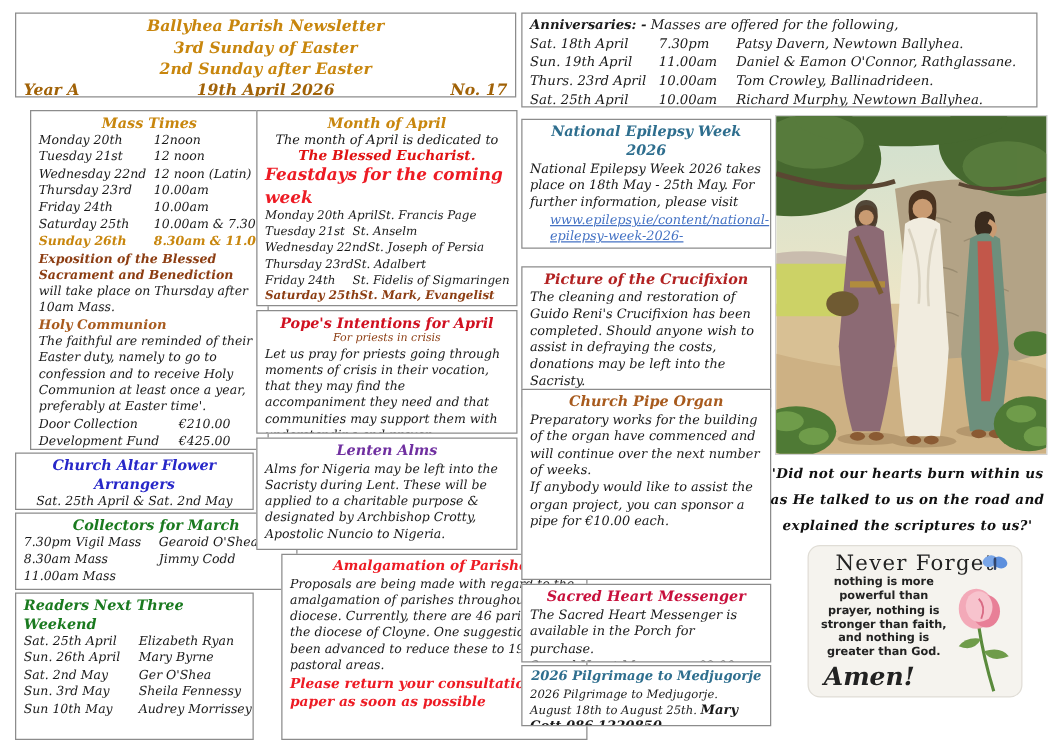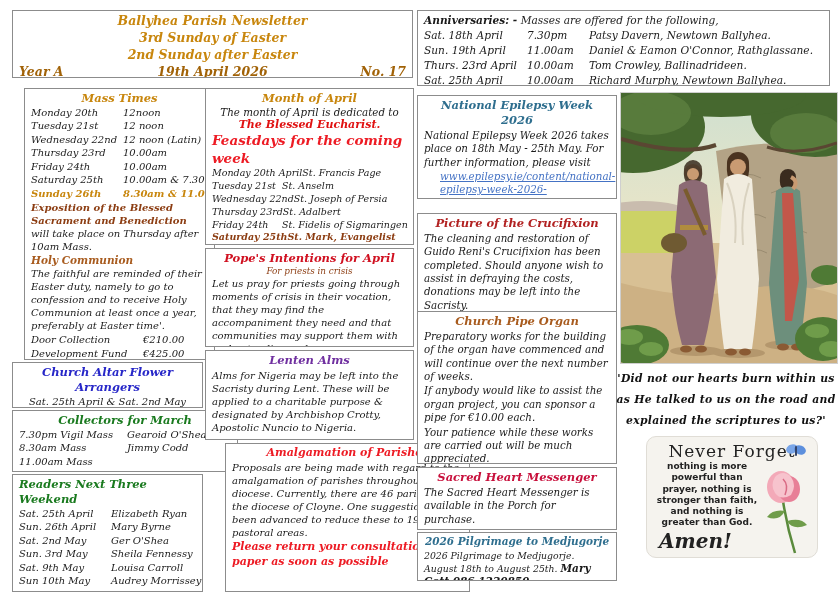--- a/index.html
+++ b/index.html
@@ -156,24 +156,20 @@
       </div>
     <div class="row">
         <span class="c1">Sat. 2nd May</span>
         <span>Ger O'Shea</span>
       </div>
     <div class="row">
         <span class="c1">Sun. 3rd May</span>
         <span>Sheila Fennessy</span>
       </div>
     <div class="row">
-        <span class="c1">Sat. 9th May</span>
-        <span>Louisa Carroll</span>
-      </div>
-    <div class="row">
         <span class="c1">Sun 10th May</span>
         <span>Audrey Morrissey</span>
       </div>
   </div>
 
   <div class="box" style="left:205px;top:88px;width:209px;height:157px;">
     <div class="t gold">Month of April</div>
     <div style="text-align:center;font-size:10.3px;">The month of April is dedicated to</div>
     <div class="t red" style="font-size:11px;">The Blessed Eucharist.</div>
     <div class="t red2" style="font-size:13.5px;text-align:left;">Feastdays for the coming week</div>
@@ -233,21 +229,20 @@
   <div class="box" style="left:417px;top:202px;width:200px;height:113px;margin-top:11px;">
     <div class="t dkred">Picture of the Crucifixion</div>
     <p style="font-size:10.3px;">The cleaning and restoration of Guido Reni's Crucifixion has been completed. Should anyone wish to assist in defraying the costs, donations may be left into the Sacristy.</p>
     <p style="font-size:10.3px;">Many thanks for your help.</p>
   </div>
 
   <div class="box" style="left:417px;top:311px;width:200px;height:153px;">
     <div class="t brown">Church Pipe Organ</div>
     <p style="font-size:10.3px;">Preparatory works for the building of the organ have commenced and will continue over the next number of weeks.</p>
     <p style="font-size:10.3px;">If anybody would like to assist the organ project, you can sponsor a pipe for €10.00 each.</p>
-    <p style="font-size:10.3px;">Your patience while these works are carried out will be much appreciated.</p>
   </div>
 
   <div class="box" style="left:417px;top:467px;width:200px;height:63px;">
     <div class="t crimson">Sacred Heart Messenger</div>
     <p style="font-size:10.3px;">The Sacred Heart Messenger is available in the Porch for purchase.</p>
     <p style="font-size:10.3px;">Sacred Heart Messenger €2.00</p>
   </div>
 
   <div class="box" style="left:417px;top:532px;width:200px;height:49px;">
     <div class="t teal" style="font-size:10.5px;">2026    Pilgrimage to Medjugorje</div>

